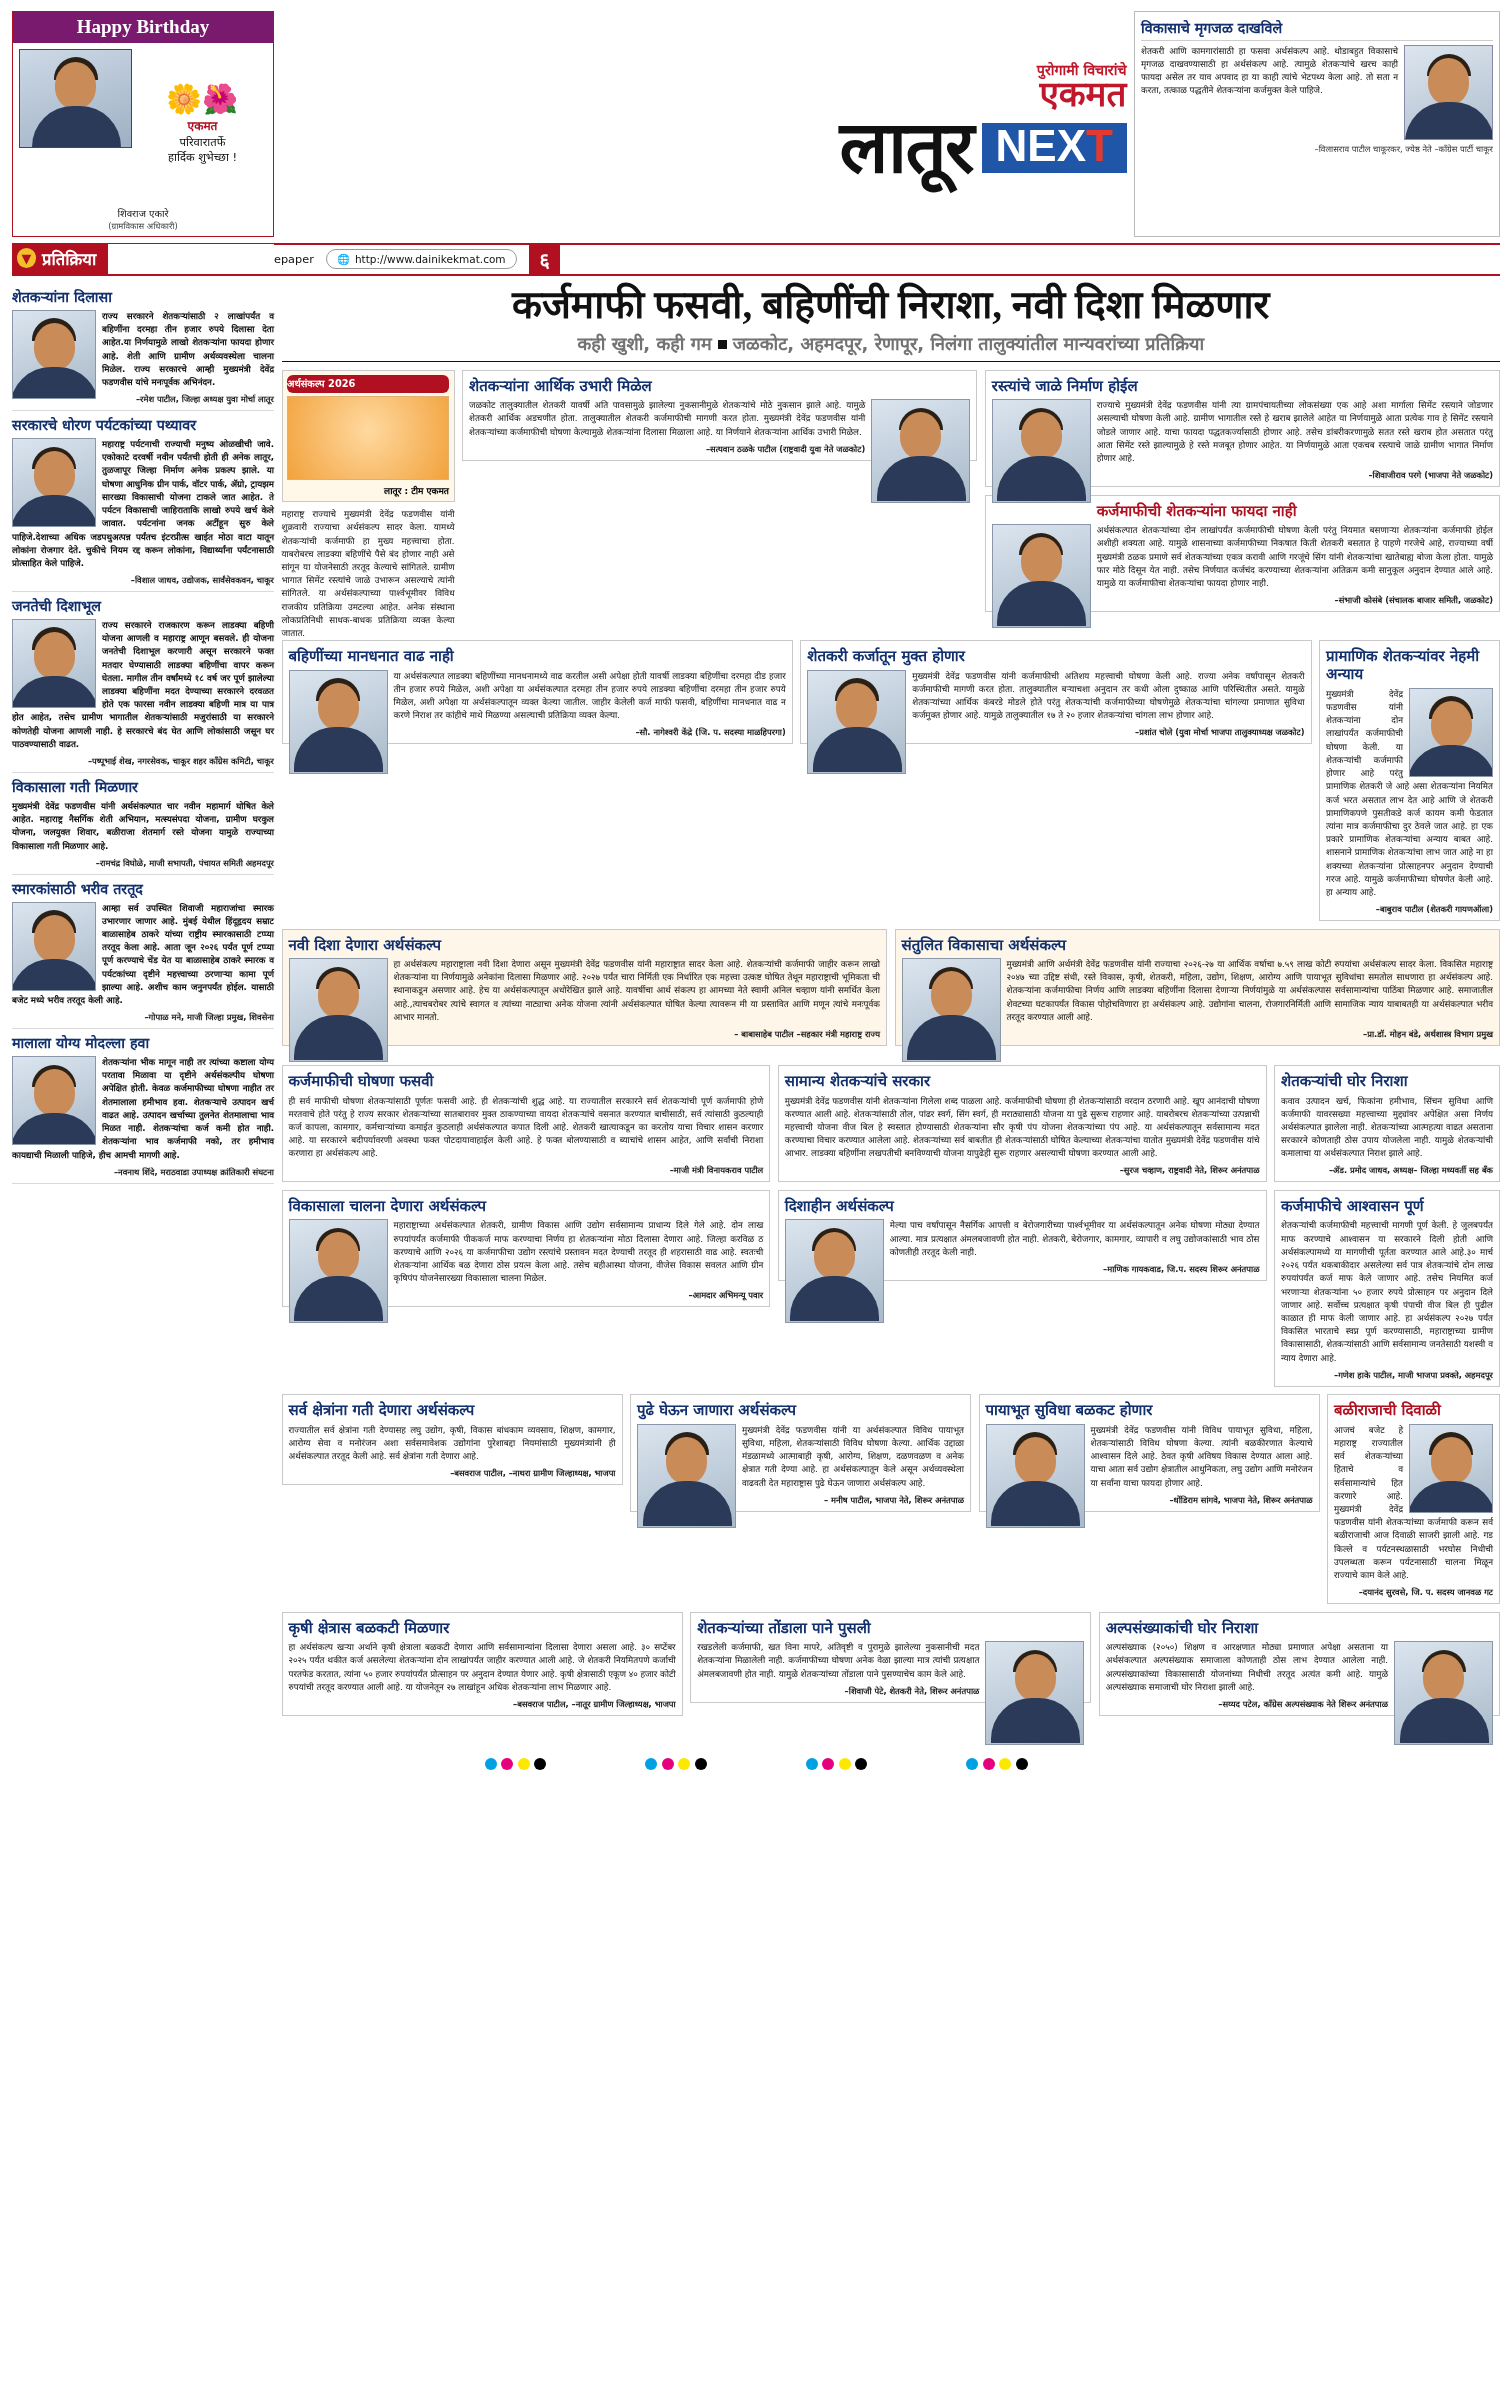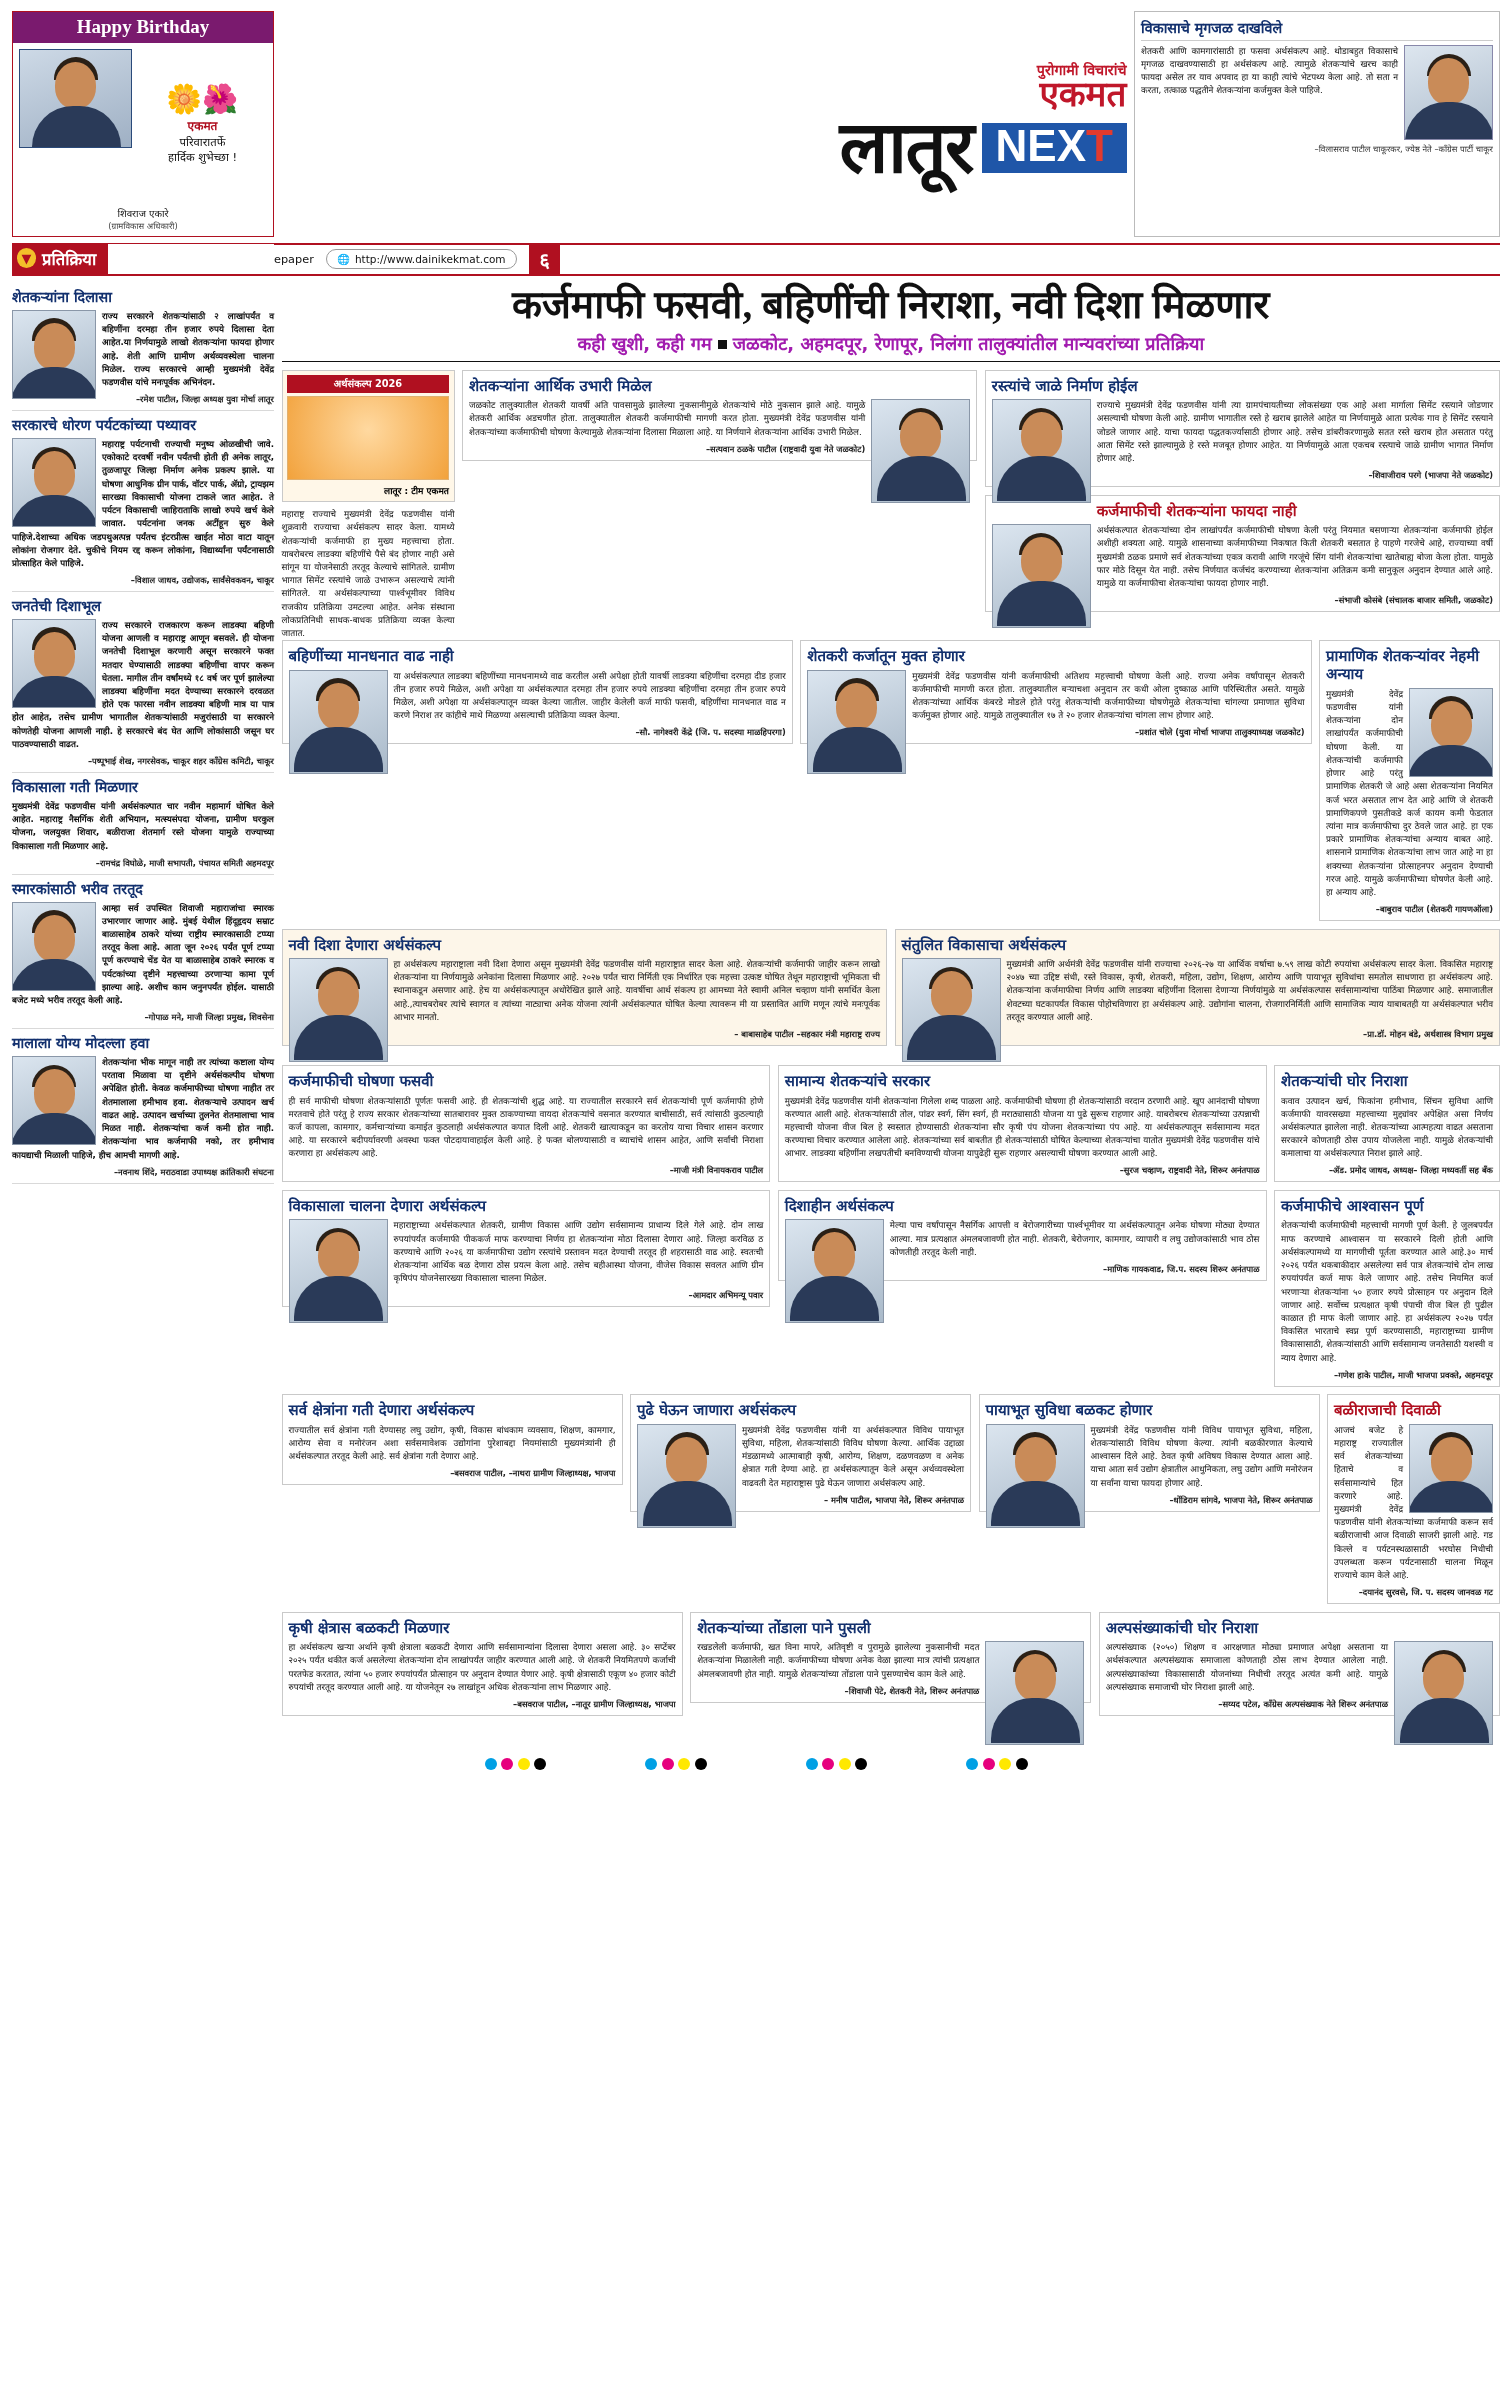--- a/index.html
+++ b/index.html
@@ -63,21 +63,21 @@
   .bar-right { display:flex; align-items:center; gap:12px; padding-right:4.5px; }
   .epaper { font-size:11.3px; color:#111; }
   .urlbox { border:0.8px solid #999; border-radius:10.5px; padding:2.3px 10.5px; font-size:10.5px; color:#111; background:#fff; display:flex; gap:4.5px; align-items:center; }
   .pagenum { background:#b01020; color:#fff; font-size:19.6px; font-weight:bold; padding:1.5px 10.5px; }
 
   .content { display:flex; gap:7.5px; margin-top:7.5px; }
   .left-col { width:262px; }
   .right-col { flex:1; }
 
   .hl { font-size:39px; font-weight:bold; color:#111; text-align:center; line-height:1.12; font-family:"Liberation Serif", serif; }
-  .sub-hl { font-size:18px; font-weight:bold; color:#a21caf; text-align:center; margin-top:4.5px; }
+  .sub-hl { font-size:18px; font-weight:bold; color:#737373; text-align:center; margin-top:4.5px; }
   .sq { display:inline-block; width:9px; height:9px; background:#111; margin:0 6px 1.5px; }
   .rule { border-bottom:0.8px solid #111; margin:6px 0 7.5px; }
 
   .card { border:0.8px solid #c9c9c9; background:#fff; padding:6px; margin-bottom:7.5px; }
   .card.tint { background:#fdf6e9; }
   .card h3 { margin:0 0 4.5px; font-size:15px; color:#12306e; font-weight:bold; line-height:1.2; }
   .card h3.red { color:#b01020; }
   .body-txt { font-size:8.7px; line-height:1.52; text-align:justify; color:#111; }
   .credit { font-size:8.3px; color:#222; text-align:right; margin-top:3.8px; font-weight:bold; }
 
@@ -89,21 +89,21 @@
 
   .lc-head { font-size:14.3px; font-weight:bold; color:#12306e; line-height:1.2; margin-bottom:3.8px; }
   .lc-item { border-bottom:0.8px solid #d9d9d9; padding:6px 0; }
   .lc-item .body-txt { font-size:8.7px;font-weight:bold; }
 
   .grid2 { display:flex; gap:7.5px; }
   .grid3 { display:flex; gap:7.5px; }
   .col { flex:1; }
 
   .budget-box { border:0.8px solid #c9c9c9; background:#fff7e8; padding:4.5px; width:173px; }
-  .budget-badge { background:#b01020; color:#fff; font-size:9.8px; font-weight:bold; text-align:center; padding:2.3px 0; border-radius:0; }
+  .budget-badge { background:#b01020; color:#fff; font-size:9.8px; font-weight:bold; padding:2.3px 0; border-radius:6px; }
   .budget-art { height:84px; background:radial-gradient(circle at 50% 40%, #ffd9a0, #f2a23c); position:relative; border:0.8px solid #e0b070; margin-top:3px; }
   .budget-cap { font-size:9px; font-weight:bold; text-align:right; margin-top:3.8px; }
 
   .colorbar { margin-top:7.5px; display:flex; align-items:center; gap:4.5px; justify-content:center; height:16.6px; }
   .dot { width:12px; height:12px; border-radius:50%; }
 </style>
 </head>
 <body>
 
 <div class="page">

